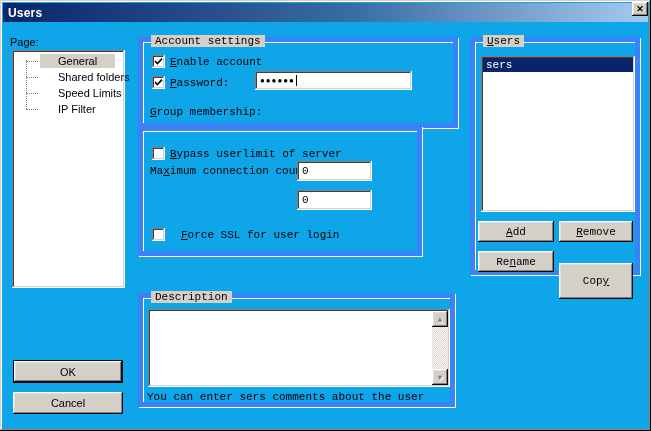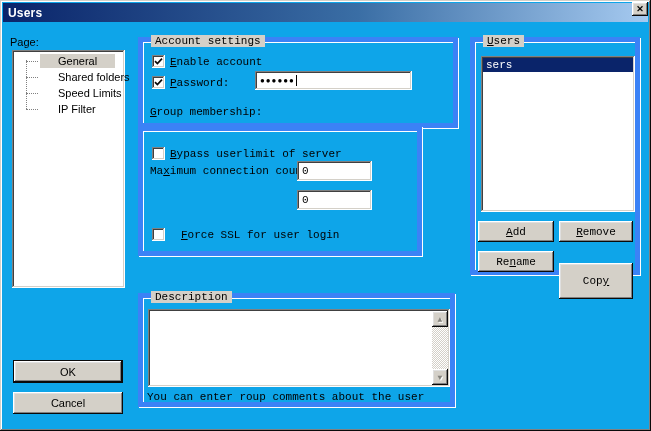--- a/index.html
+++ b/index.html
@@ -192,21 +192,21 @@
       <div class="ta-text"></div>
       <div class="vscroll">
         <div class="sbtn up">
           <span>▲</span>
         </div>
         <div class="sbtn down">
           <span>▼</span>
         </div>
       </div>
     </div>
-    <div class="lbl" style="left:4px;top:93px;">You can enter roup comments about the user</div>
+    <div class="lbl" style="left:4px;top:93px;">You can enter sers comments about the user</div>
   </div>
 
   <div class="group" style="left:470px;top:37px;width:170px;height:238px;">
     <span class="group-title"><u>U</u>sers</span>
     <div class="userbox sunken">
       <div class="user-row selected">
         <span>sers</span>
       </div>
     </div>
     <div class="btn" style="left:3px;top:179px;width:76px;height:21px;">

